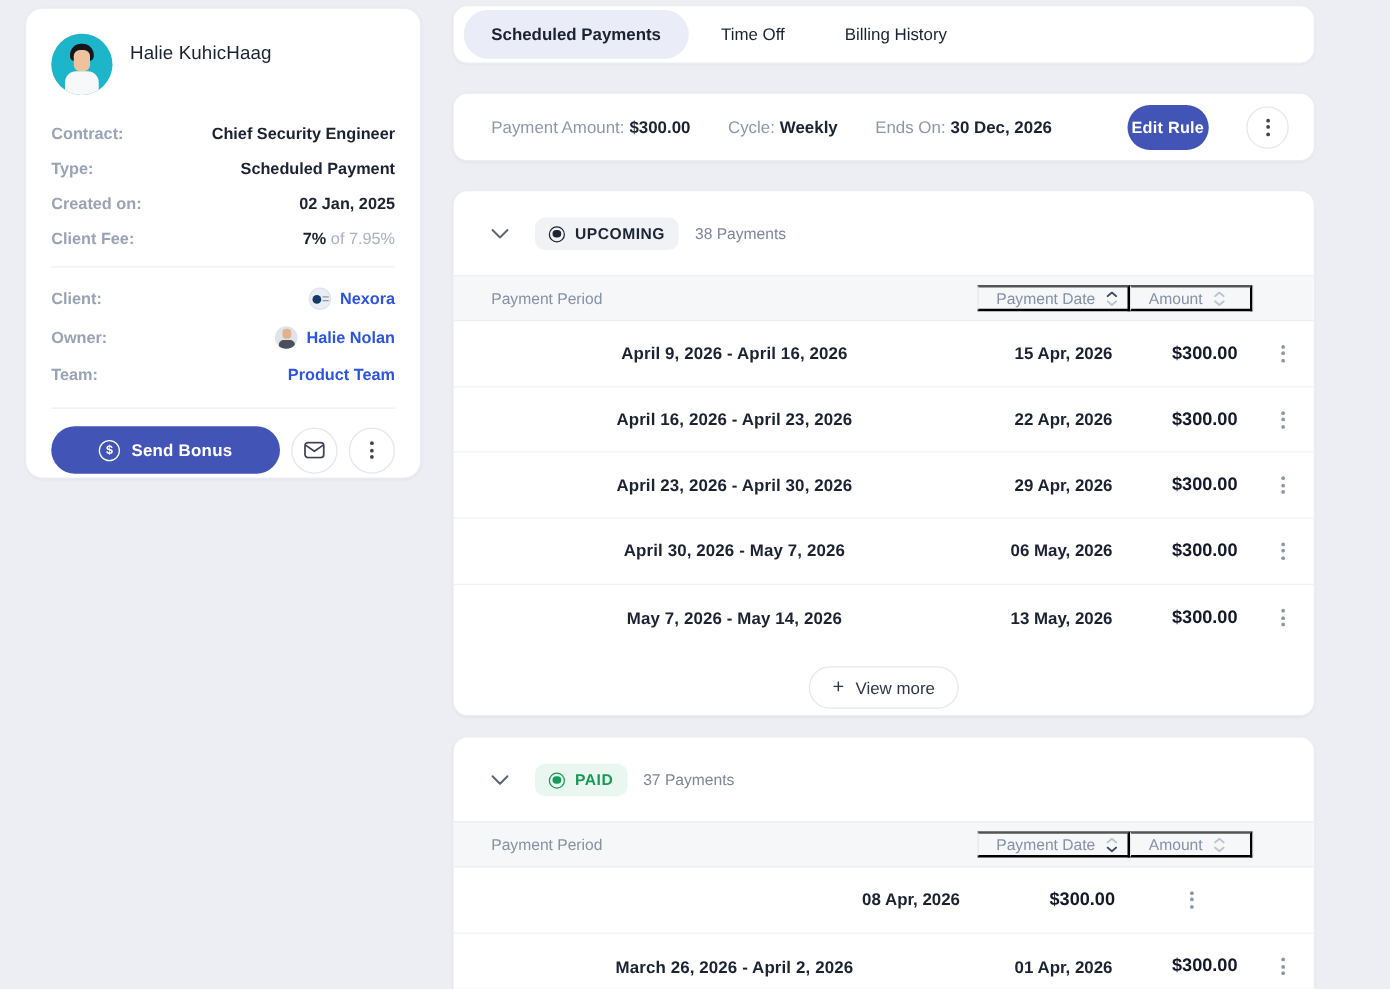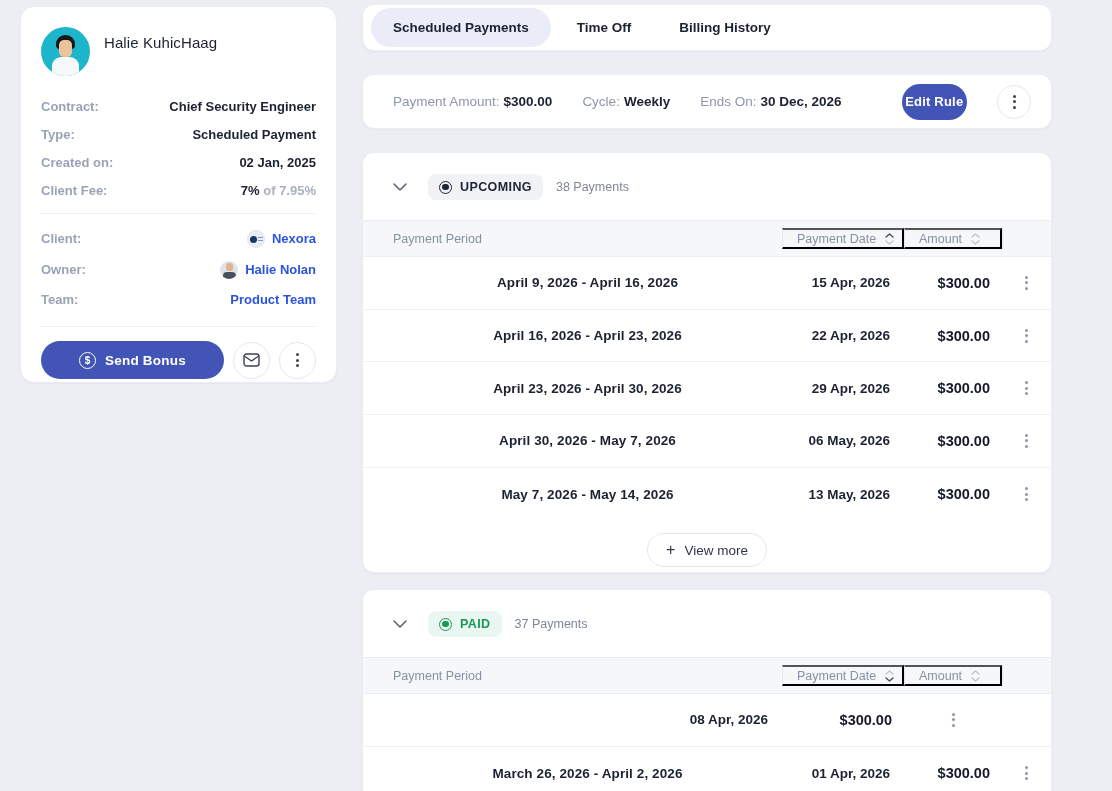--- a/index.html
+++ b/index.html
@@ -36,21 +36,21 @@
   .avatar .face { position:absolute; left:18px; top:13px; width:13px; height:17px; background:#efc29e; border-radius: 5px; }
   .avatar .shirt { position:absolute; left:11px; top:30px; width:27px; height:20px; background:#f7f8fa; border-radius: 9px 9px 0 0; }
   .profile-name { font-size: 15px; font-weight: 500; color:#1b2231; padding-top: 7px; letter-spacing:.1px; }
 
   .info-row {
     display:flex; justify-content: space-between; align-items:center;
     padding: 6.5px 0; font-size: 13px; min-height: 27px;
   }
   .info-label { color: #9aa3b5; font-weight: 700; }
   .info-value { color: #1b2231; font-weight: 700; text-align: right; }
-  .muted-part { color: #a9b1c2; font-weight: 700; }
+  .muted-part { color: #a9b1c2; font-weight: 400; }
   .divider { border: none; border-top: 1px solid #eef0f4; margin: 9px 0; }
   .link { color: #2d54e0; font-weight: 700; text-decoration: none; cursor: pointer; }
   .value-with-icon { display:inline-flex; align-items:center; gap:7px; }
 
   .org-logo {
     width: 18px; height: 18px; border-radius: 50%;
     background: #e9edf4; position: relative; overflow:hidden; border:1px solid #dfe4ec;
   }
   .org-logo::before { content:""; position:absolute; left:2px; top:5px; width:7px; height:7px; border-radius:50%; background:#143a66; }
   .org-logo::after { content:""; position:absolute; left:10px; top:6px; width:5px; height:1.5px; background:#8d99ab; box-shadow: 0 3px 0 #8d99ab; }
@@ -86,21 +86,21 @@
   
   .content { position: absolute; left: 362px; top: 0; width: 690px; }
 
   .tabbar {
     margin-top: 4px; height: 47px; padding: 4px 8px;
     display: flex; align-items: center; gap: 4px;
     border-radius: 12px;
   }
   .tab {
     height: 39px; padding: 0 22px; border: none; background: transparent;
-    border-radius: 999px; font-family: inherit; font-size: 13.5px; font-weight: 700;
+    border-radius: 999px; font-family: inherit; font-size: 13.5px; font-weight: 400;
     color: #1b2231; cursor: pointer; display:flex; align-items:center;
   }
   .tab.active { background: #eaecf8; font-weight: 600; }
 
   .rulebar {
     margin-top: 23px; height: 55px; border-radius: 12px;
     display: flex; align-items: center; padding: 0 20px 0 30px; gap: 30px;
   }
   .rule-item { font-size: 13.5px; color: #8d97a9; white-space: nowrap; }
   .rule-item b { color: #1b2231; font-weight: 700; margin-left: 4px; }

